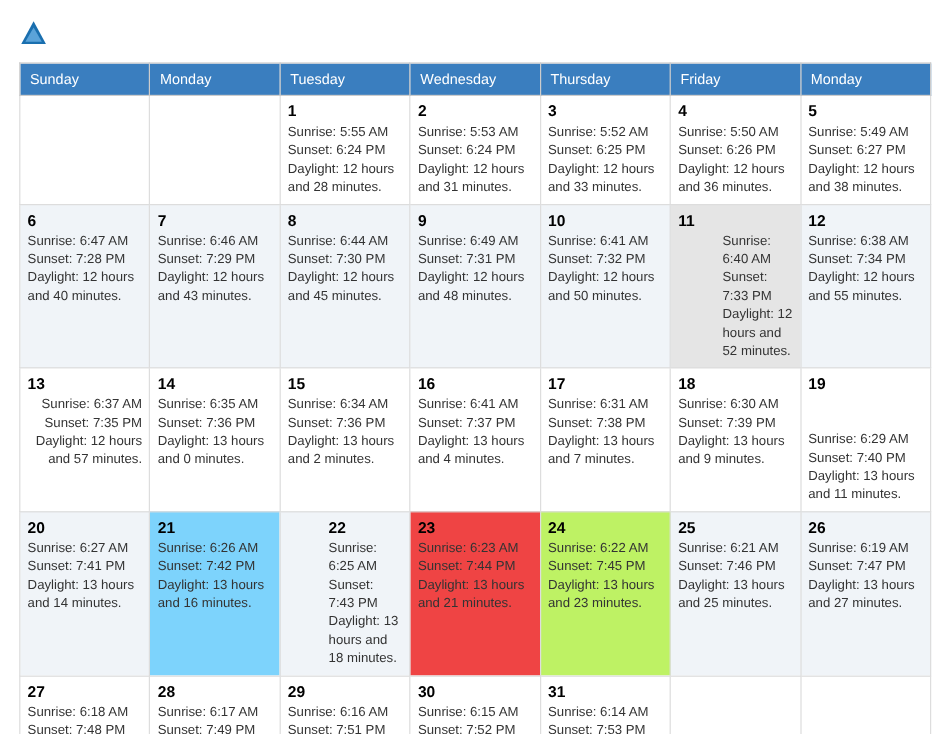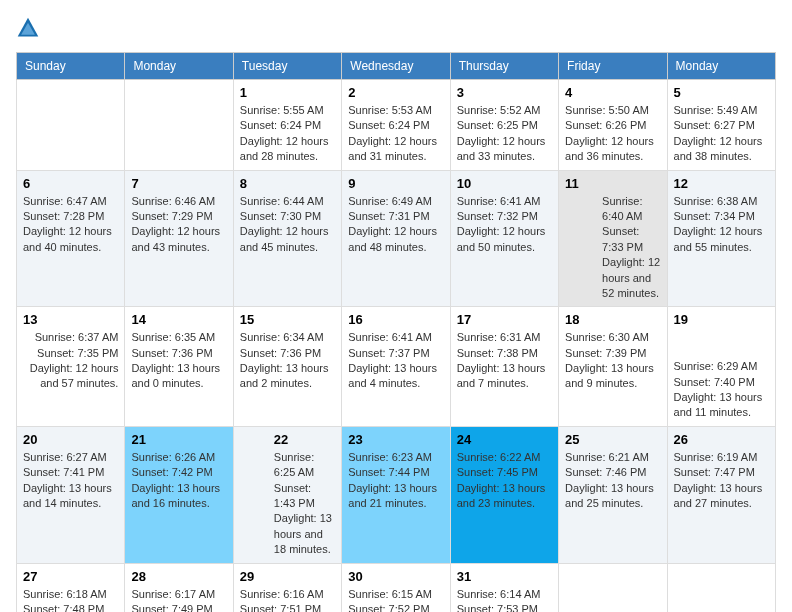--- a/index.html
+++ b/index.html
@@ -250,30 +250,30 @@
         </td>
         <td style="background: #7dd3fc;">
           <span class="day-number">21</span>
           <div class="day-info" style="white-space: pre-line;">Sunrise: 6:26 AM
 Sunset: 7:42 PM
 Daylight: 13 hours and 16 minutes.</div>
         </td>
         <td style="background: rgb(240, 244, 248); padding-left: 40px;">
           <span class="day-number">22</span>
           <div class="day-info" style="white-space: pre-line;">Sunrise: 6:25 AM
-Sunset: 1:43 PM
+Sunset: 7:43 PM
 Daylight: 13 hours and 18 minutes.</div>
         </td>
-        <td style="background: #7dd3fc;">
+        <td style="background: #ef4444;">
           <span class="day-number">23</span>
           <div class="day-info" style="white-space: pre-line;">Sunrise: 6:23 AM
 Sunset: 7:44 PM
 Daylight: 13 hours and 21 minutes.</div>
         </td>
-        <td style="background: #0ea5e9;">
+        <td style="background: #bef264;">
           <span class="day-number">24</span>
           <div class="day-info" style="white-space: pre-line;">Sunrise: 6:22 AM
 Sunset: 7:45 PM
 Daylight: 13 hours and 23 minutes.</div>
         </td>
         <td style="background: rgb(240, 244, 248);">
           <span class="day-number">25</span>
           <div class="day-info" style="white-space: pre-line;">Sunrise: 6:21 AM
 Sunset: 7:46 PM
 Daylight: 13 hours and 25 minutes.</div>

